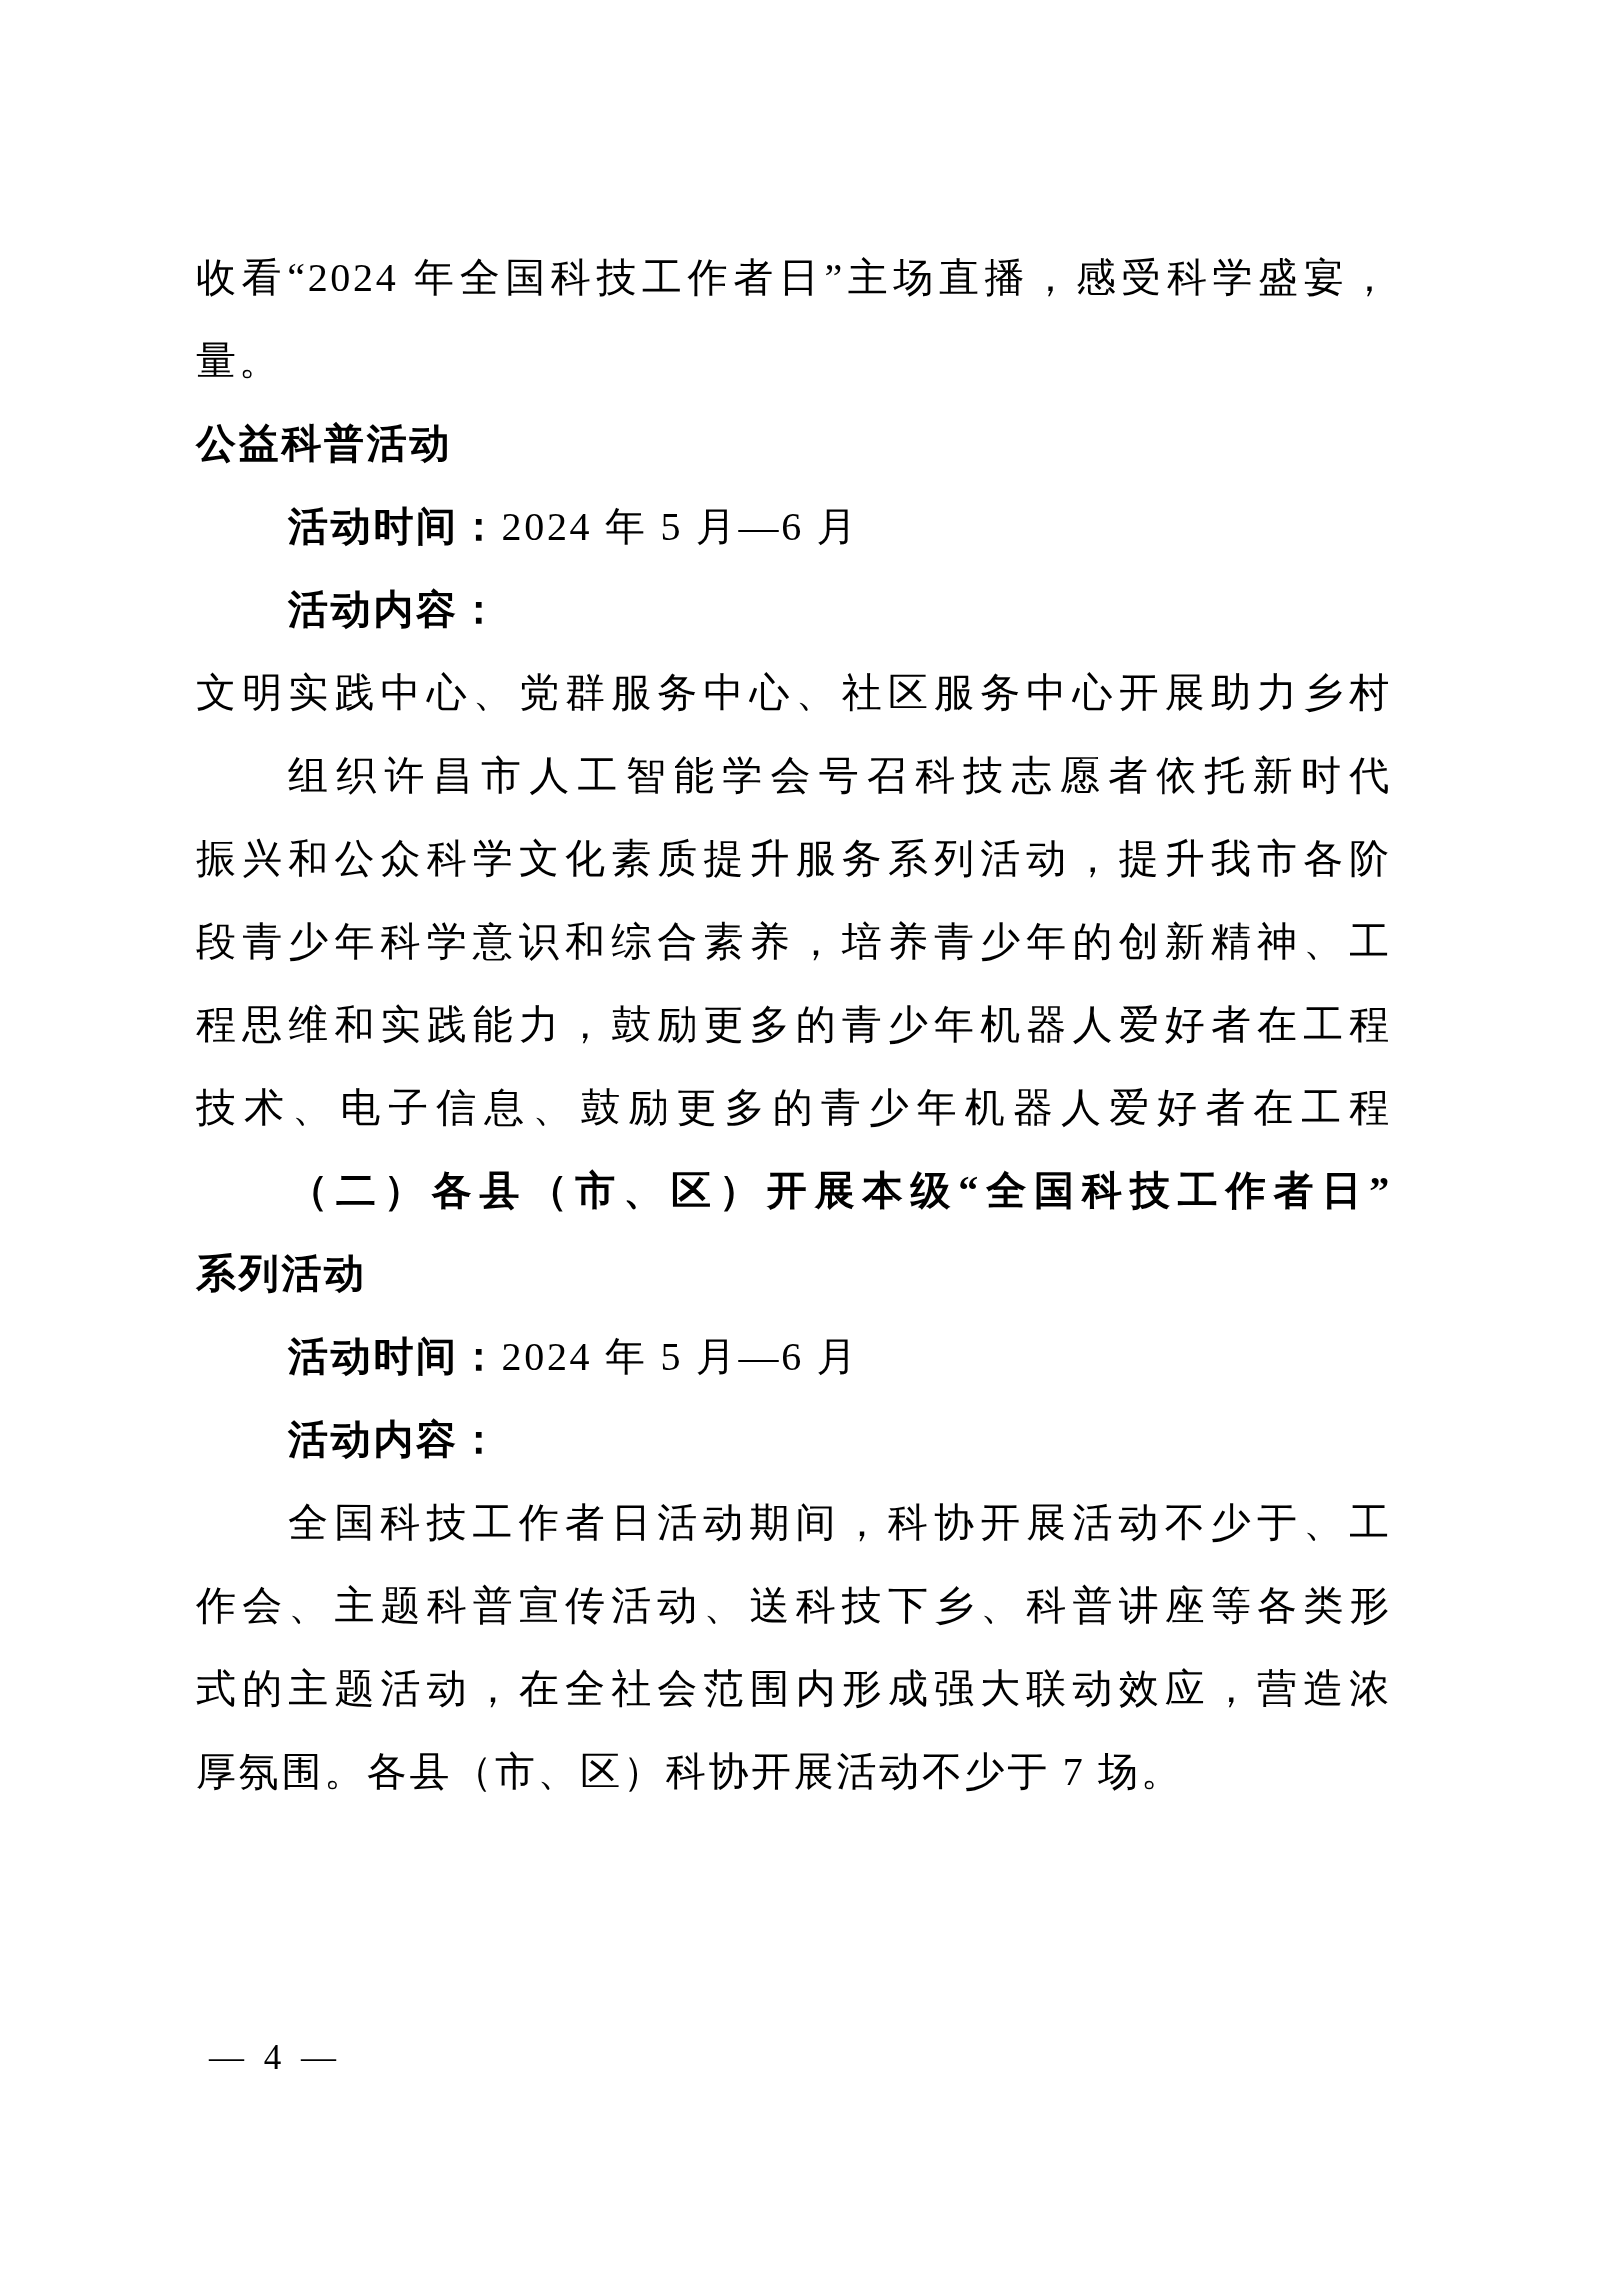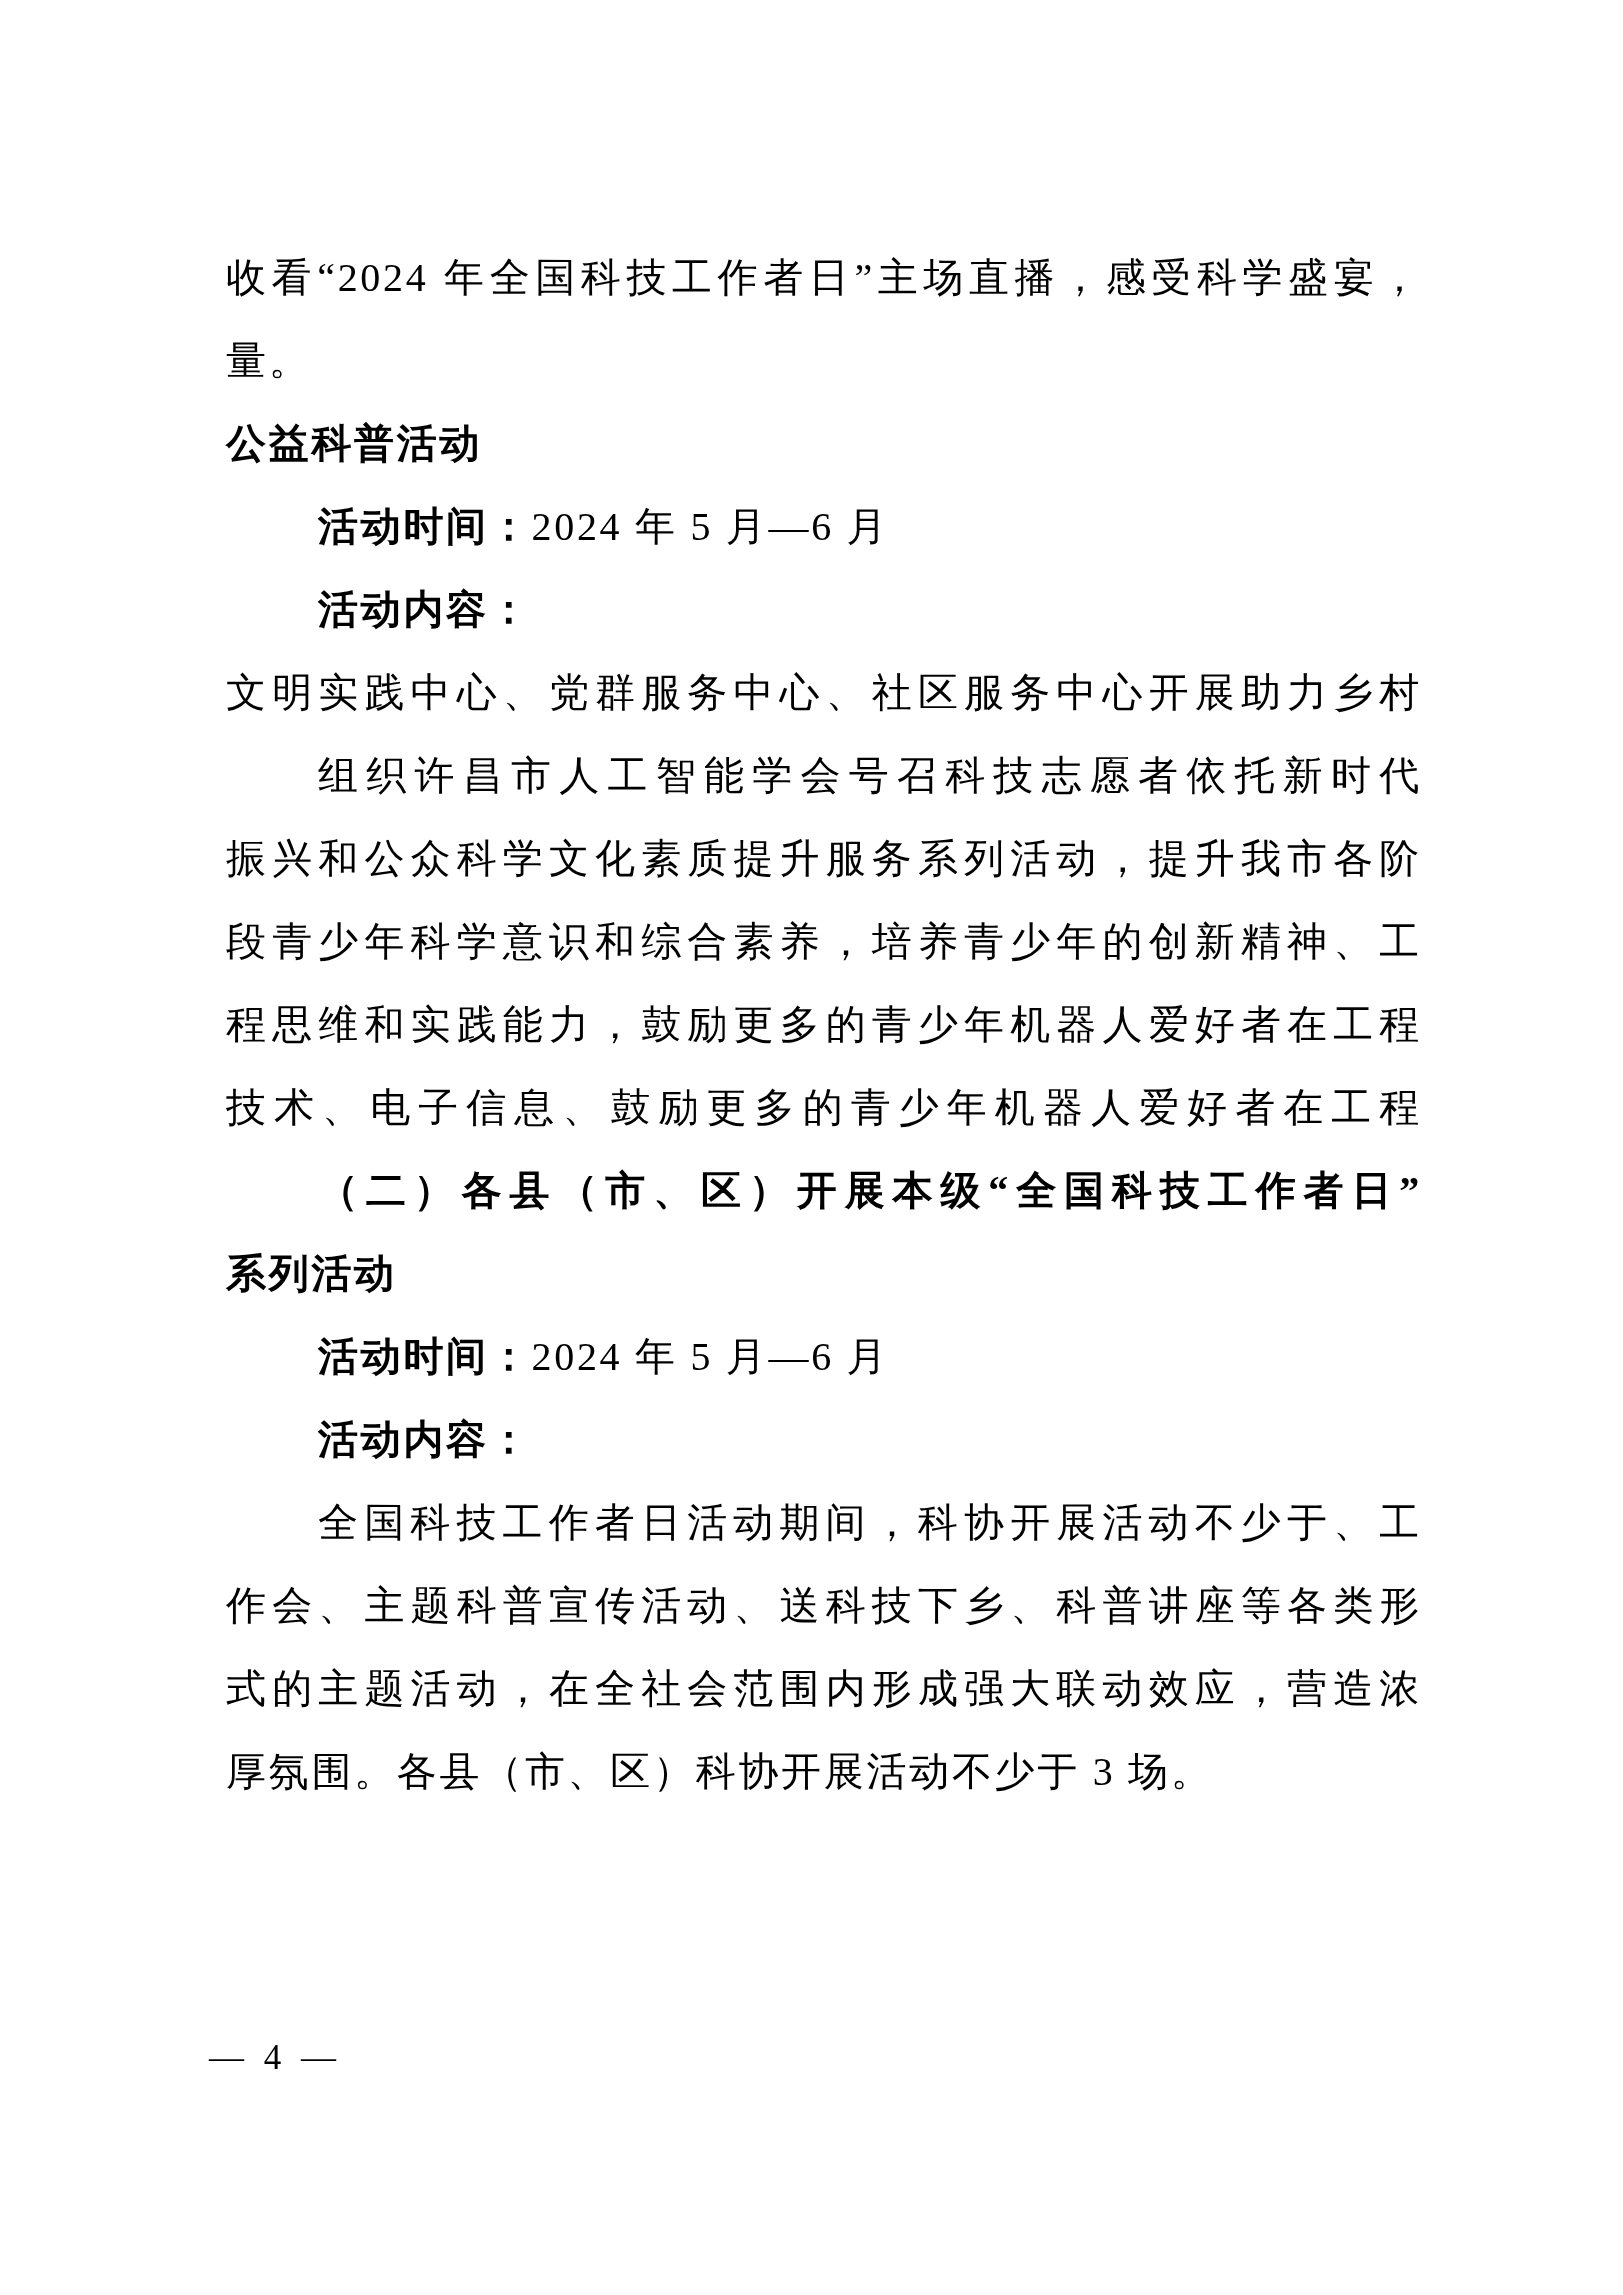--- a/index.html
+++ b/index.html
@@ -11,21 +11,21 @@
     position: relative;
     width: 1623px;
     height: 2295px;
     background: #ffffff;
     color: #000000;
     font-family: "Liberation Serif", "DejaVu Serif", serif;
     overflow: hidden;
   }
   .content {
     position: absolute;
-    left: 226px;
+    left: 196px;
     top: 236px;
     width: 1196px;
   }
   .line {
     height: 83px;
     line-height: 83px;
     font-size: 40px;
     letter-spacing: 2.7px;
     white-space: nowrap;
   }
@@ -67,17 +67,17 @@
       <div class="line justify"><span class="run">段青少年科学意识和综合素养，培养青少年的创新精神、工</span></div>
       <div class="line justify"><span class="run">程思维和实践能力，鼓励更多的青少年机器人爱好者在工程</span></div>
       <div class="line justify"><span class="run">技术、电子信息、鼓励更多的青少年机器人爱好者在工程</span></div>
       <div class="line indent justify bold"><span class="run bold">（二）各县（市、区）开展本级“全国科技工作者日”</span></div>
       <div class="line bold"><span class="run bold">系列活动</span></div>
       <div class="line indent"><span class="run bold">活动时间：</span><span class="run">2024 年 5 月—6 月</span></div>
       <div class="line indent bold"><span class="run bold">活动内容：</span></div>
       <div class="line indent justify"><span class="run">全国科技工作者日活动期间，科协开展活动不少于、工</span></div>
       <div class="line justify"><span class="run">作会、主题科普宣传活动、送科技下乡、科普讲座等各类形</span></div>
       <div class="line justify"><span class="run">式的主题活动，在全社会范围内形成强大联动效应，营造浓</span></div>
-      <div class="line"><span class="run">厚氛围。各县（市、区）科协开展活动不少于 3 场。</span></div>
+      <div class="line"><span class="run">厚氛围。各县（市、区）科协开展活动不少于 7 场。</span></div>
     </main>
   <footer class="pagenum">— 4 —</footer>
 </div>
 
 
 </body></html>

